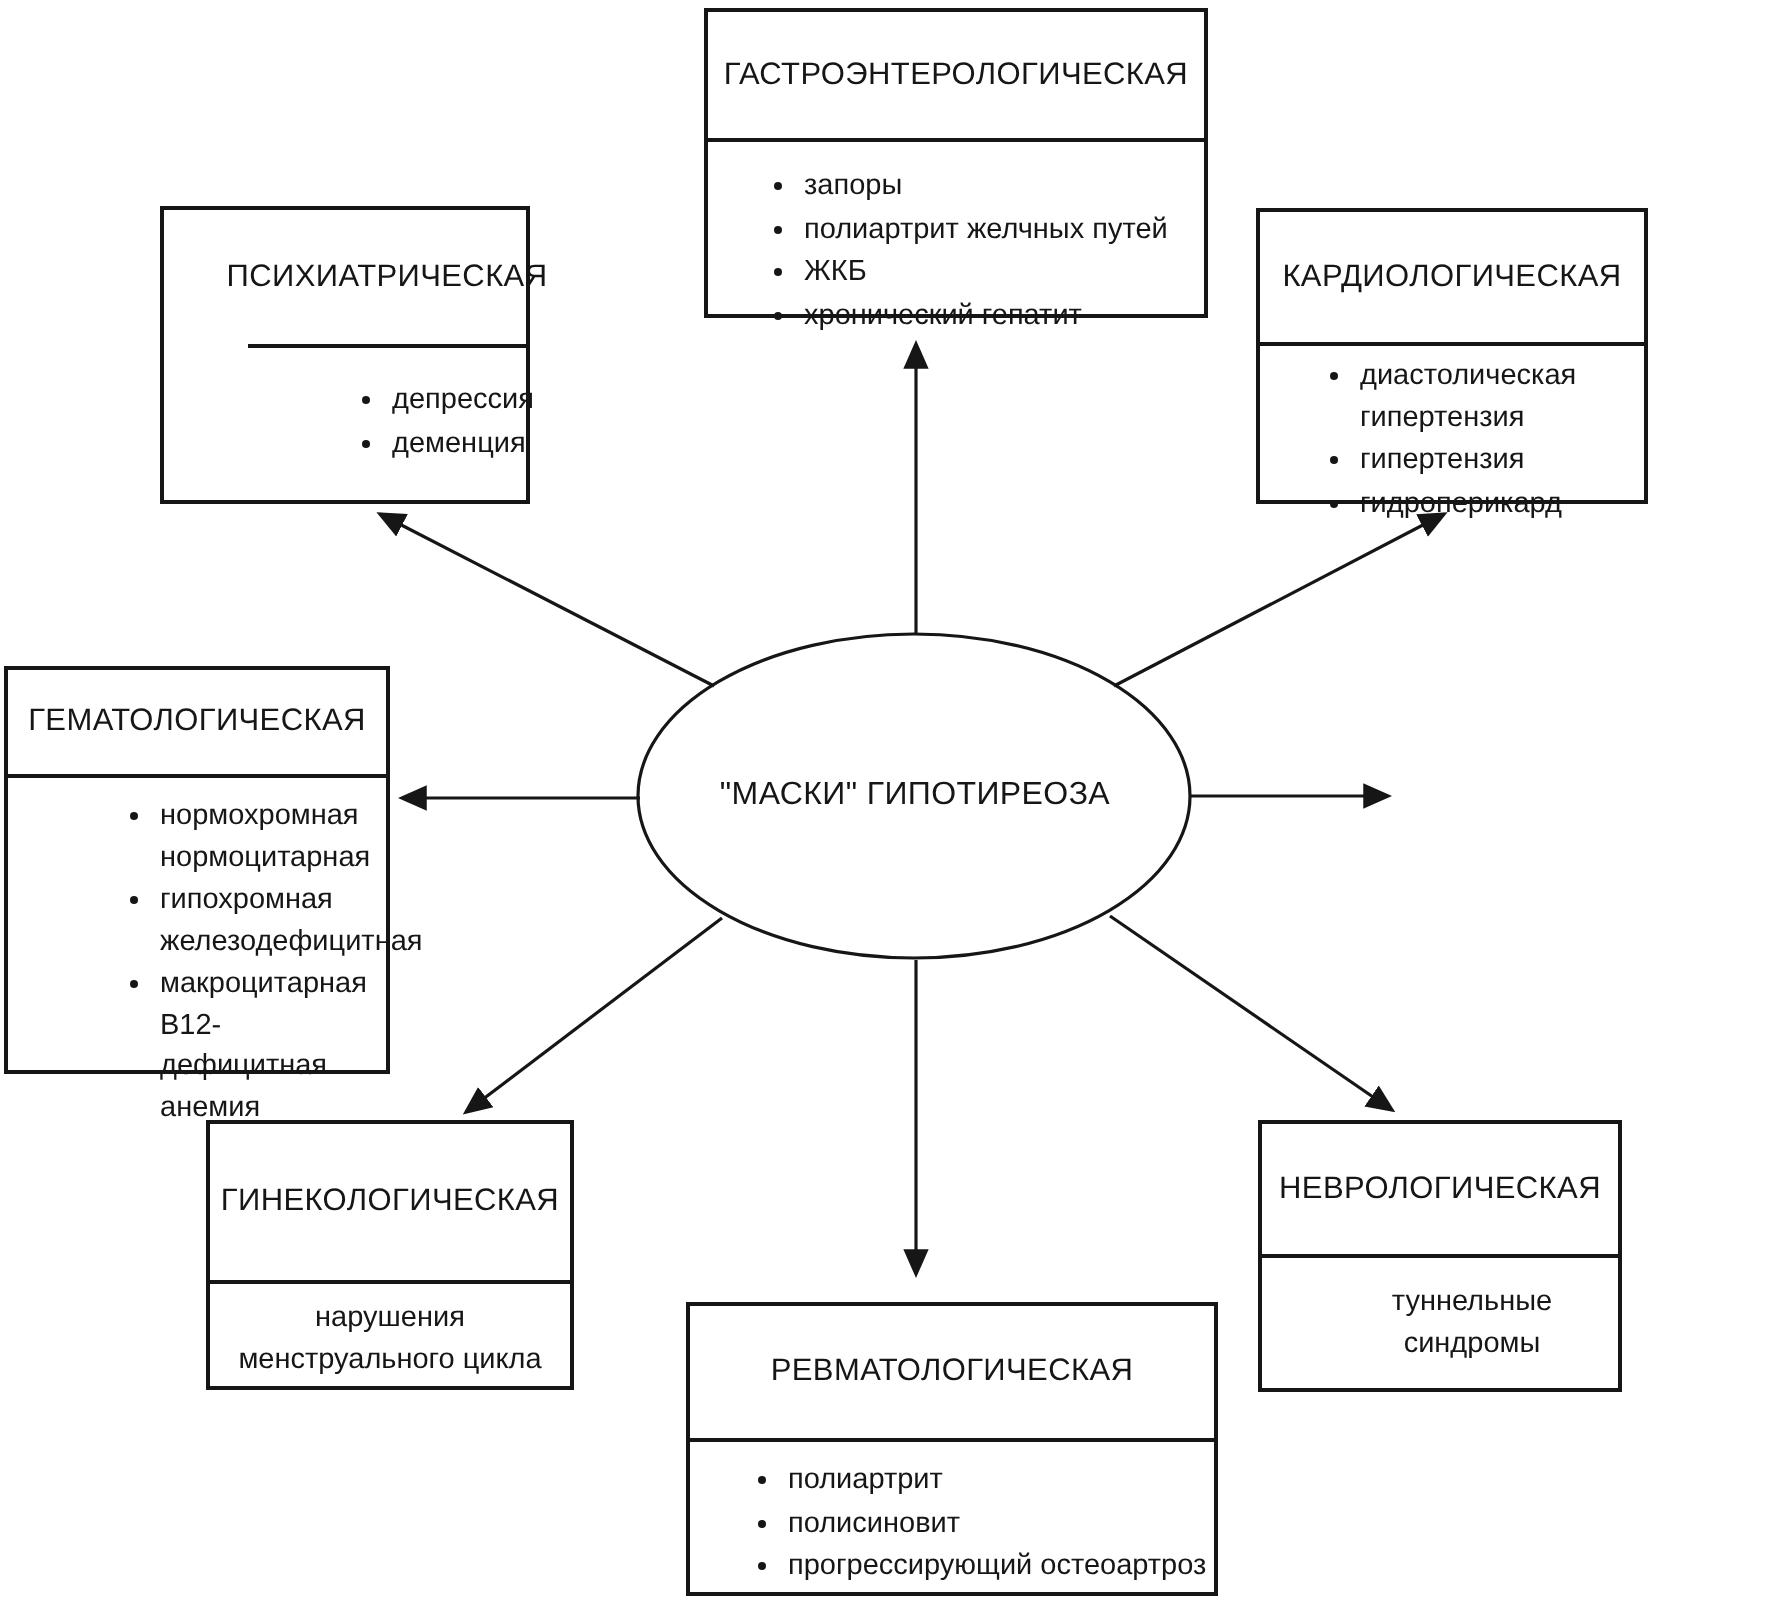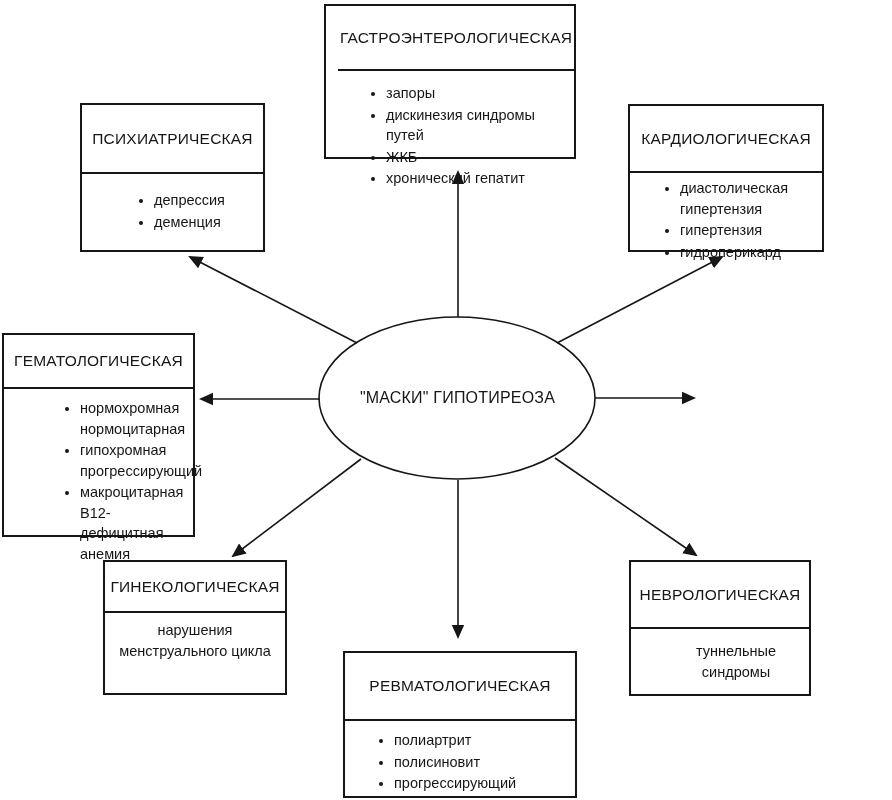--- a/index.html
+++ b/index.html
@@ -33,50 +33,50 @@
     box-sizing: border-box;
     border-bottom: 2px solid #161616;
     display: flex; align-items: center; justify-content: center;
     font-size: 15.5px; letter-spacing: 0.2px; text-align: center;
   }
   .box-body { position: relative; font-size: 14.5px; line-height: 1.42; }
   .items { margin: 0; padding: 0 2px 0 48px; list-style: disc outside; }
   .items li { margin: 0 0 1px 0; white-space: pre-line; }
 
   
-  #box-gastro  { left: 324px; top: 4px;   width: 252px; height: 155px; padding-left: 12px; }
+  #box-gastro  { left: 352px; top: 4px;   width: 252px; height: 155px; }
   #box-gastro  .box-header { height: 65px; }
   #box-gastro  .items { margin-top: 12px; }
 
-  #box-psych   { left: 80px;  top: 103px; width: 185px; height: 149px; }
+  #box-psych   { left: 80px;  top: 103px; width: 185px; height: 149px; padding-left: 42px; }
   #box-psych   .box-header { height: 69px; }
   #box-psych   .box-body { display: flex; align-items: center; height: 76px; }
   #box-psych   .items { padding-left: 72px; width: 100%; box-sizing: border-box; }
 
   #box-cardio  { left: 628px; top: 104px; width: 196px; height: 148px; }
   #box-cardio  .box-header { height: 67px; }
   #box-cardio  .items { margin-top: 5px; padding-left: 50px; }
 
   #box-hema    { left: 2px;   top: 333px; width: 193px; height: 204px; }
   #box-hema    .box-header { height: 54px; }
   #box-hema    .items { margin-top: 9px; padding-left: 76px; }
 
   #box-resp    { left: 698px; top: 330px; width: 188px; height: 206px; }
   #box-resp    .box-header { height: 68px; }
   #box-resp    .items { margin-top: 9px; padding-left: 50px; }
 
   #box-gyneco  { left: 103px; top: 560px; width: 184px; height: 135px; }
-  #box-gyneco  .box-header { height: 51px; }
+  #box-gyneco  .box-header { height: 80px; }
   #box-gyneco  .box-body { display: flex; align-items: center; justify-content: center; height: 56px; text-align: center; }
 
   #box-neuro   { left: 629px; top: 560px; width: 182px; height: 136px; }
   #box-neuro   .box-header { height: 67px; }
   #box-neuro   .box-body { display: flex; align-items: center; justify-content: center; height: 65px; text-align: center; margin-left: 32px; }
 
-  #box-rheum   { left: 343px; top: 651px; width: 234px; height: 147px; }
+  #box-rheum   { left: 343px; top: 651px; width: 266px; height: 147px; }
   #box-rheum   .box-header { height: 68px; }
   #box-rheum   .items { margin-top: 9px; padding-left: 49px; }
 </style>
 </head>
 <body>
 
 <div class="canvas">
 
   <svg class="layer" width="892" height="800" viewBox="0 0 892 800">
     <defs>
@@ -97,21 +97,21 @@
     <line class="arrow" x1="458" y1="480" x2="458" y2="637" marker-end="url(#ah)"></line>
   </svg>
 
   <div class="center-label">"МАСКИ" ГИПОТИРЕОЗА</div>
 
   <div class="box" id="box-gastro">
     <div class="box-header">ГАСТРОЭНТЕРОЛОГИЧЕСКАЯ</div>
     <div class="box-body">
       <ul class="items">
         <li>запоры</li>
-        <li>дискинезия синдромы путей</li>
+        <li>полиартрит желчных путей</li>
         <li>ЖКБ</li>
         <li>хронический гепатит</li>
       </ul>
     </div>
   </div>
 
   <div class="box" id="box-psych">
     <div class="box-header">ПСИХИАТРИЧЕСКАЯ</div>
     <div class="box-body">
       <ul class="items">
@@ -130,21 +130,21 @@
         <li>гидроперикард</li>
       </ul>
     </div>
   </div>
 
   <div class="box" id="box-hema">
     <div class="box-header">ГЕМАТОЛОГИЧЕСКАЯ</div>
     <div class="box-body">
       <ul class="items">
         <li>нормохромная нормоцитарная</li>
-        <li>гипохромная прогрессирующий</li>
+        <li>гипохромная железодефицитная</li>
         <li>макроцитарная В12-дефицитная анемия</li>
       </ul>
     </div>
   </div>
 
 
   <div class="box" id="box-gyneco">
     <div class="box-header">ГИНЕКОЛОГИЧЕСКАЯ</div>
     <div class="box-body">
       <div>нарушения менструального цикла</div>

